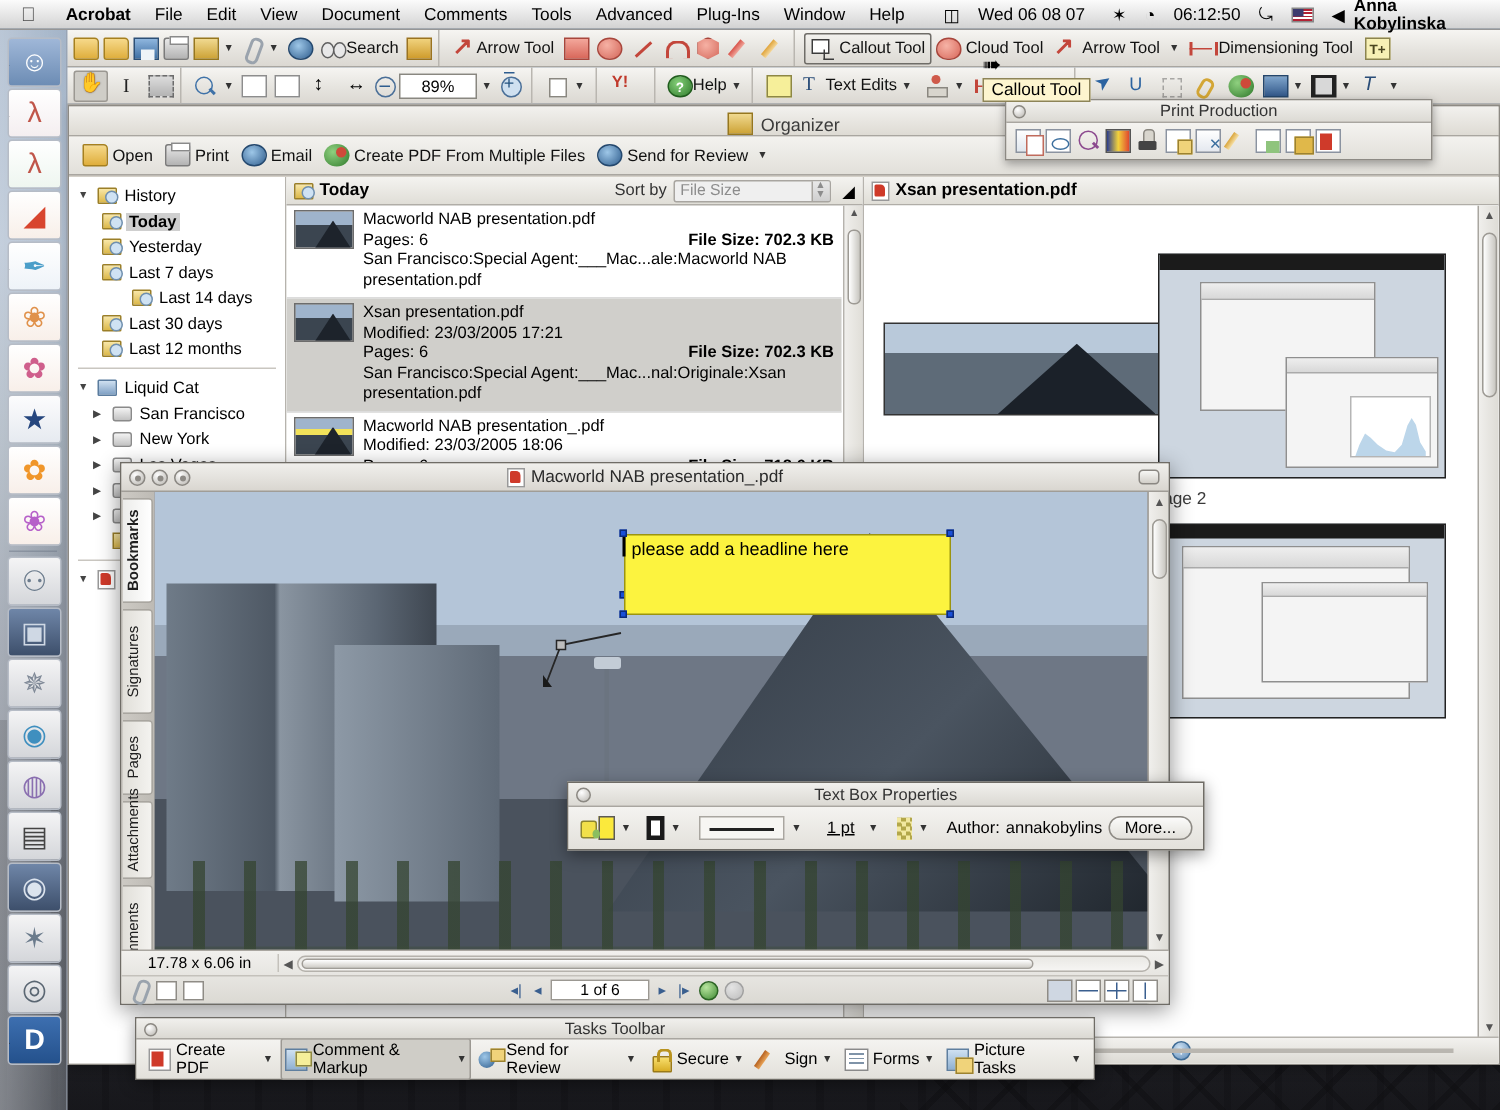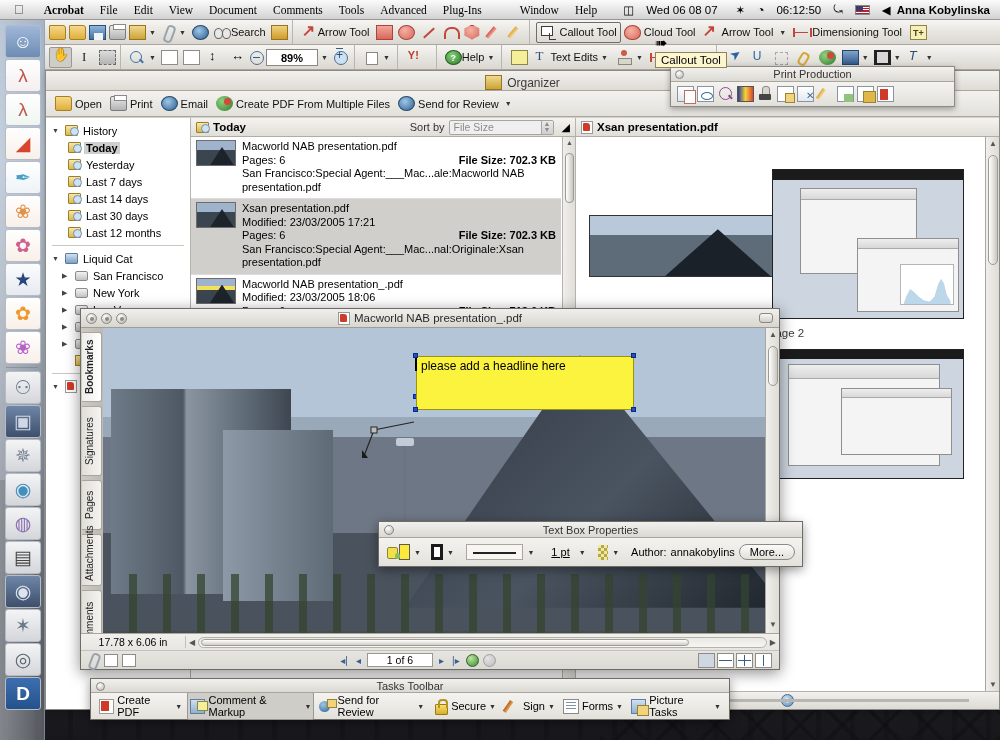--- a/index.html
+++ b/index.html
@@ -30,21 +30,21 @@
 
   
   #menubar {
     position:absolute; left:0; top:0; width:1000px; height:20px;
     background:linear-gradient(180deg,#fbfbfb,#e3e3e3 60%,#d2d2d2);
     border-bottom:1px solid #969696;
     display:flex; align-items:center; z-index:900;
     font-size:11.5px; color:#000;
   }
   #menubar .apple { padding:0 12px 0 14px; font-size:13px; color:#4b4b4b; }
-  #menubar .mi { padding:0 8px; white-space:nowrap;font-family:Liberation Serif, serif; }
+  #menubar .mi { padding:0 8px; white-space:nowrap; }
   #menubar .mi.bold { font-weight:bold; }
   #menubar .spacer { flex:1; }
   #menubar .status { padding:0 6px; white-space:nowrap; display:flex; align-items:center; gap:2px;}
   #menubar .user { font-weight:bold; padding-right:10px; }
   .flagicon {
     display:inline-block; width:15px; height:10px; position:relative;
     background:linear-gradient(180deg,#b22234 0 14%,#fff 14% 28%,#b22234 28% 42%,#fff 42% 56%,#b22234 56% 70%,#fff 70% 84%,#b22234 84% 100%);
     border:1px solid #888;
   }
   .flagicon:before{content:"";position:absolute;left:0;top:0;width:7px;height:5px;background:#3c3b6e;}
@@ -146,21 +146,21 @@
   .ic-form:after{content:"";position:absolute;left:8px;top:2px;width:7px;height:7px;background:#cf4a3a;border-radius:50%;}
   .ic-movie { background:linear-gradient(180deg,#7fa5cc,#33598a); border:1px solid #24466c;}
   .ic-film { background:#222;}
   .ic-film:after{content:"";position:absolute;left:3px;top:2px;width:11px;height:11px;background:#d8d8d8;}
   .ic-itext { background:none;}
   .ic-itext:before{content:"T";position:absolute;left:3px;top:-2px;font-size:13px;color:#2a4d78;font-style:italic;}
 
   
   .zoomfield {
     width:52px; height:17px; background:#fff; border:1px solid #898780;
-    font-size:11px; text-align:center; line-height:16px;font-weight:bold;
+    font-size:11px; text-align:center; line-height:16px;
   }
 
   
   #tooltip {
     position:absolute; left:655px; top:52px; z-index:950;
     background:#fdf5cf; border:1px solid #8d8458; padding:1px 5px;
     font-size:11.5px; color:#000;
   }
   #cursor { position:absolute; left:655px; top:34px; z-index:960; font-size:15px; color:#000;}
 
@@ -557,21 +557,21 @@
         <span class="tlab" style="font-weight:bold;">Today</span>
       </div>
       <div class="treeitem" style="padding-left:22px;">
         <span class="histicon"></span>
         <span class="tlab">Yesterday</span>
       </div>
       <div class="treeitem" style="padding-left:22px;">
         <span class="histicon"></span>
         <span class="tlab">Last 7 days</span>
       </div>
-      <div class="treeitem" style="padding-left:22px;">
+      <div class="treeitem" style="padding-left:22px;margin-left:20px;">
         <span class="histicon"></span>
         <span class="tlab">Last 14 days</span>
       </div>
       <div class="treeitem" style="padding-left:22px;">
         <span class="histicon"></span>
         <span class="tlab">Last 30 days</span>
       </div>
       <div class="treeitem" style="padding-left:22px;">
         <span class="histicon"></span>
         <span class="tlab">Last 12 months</span>

